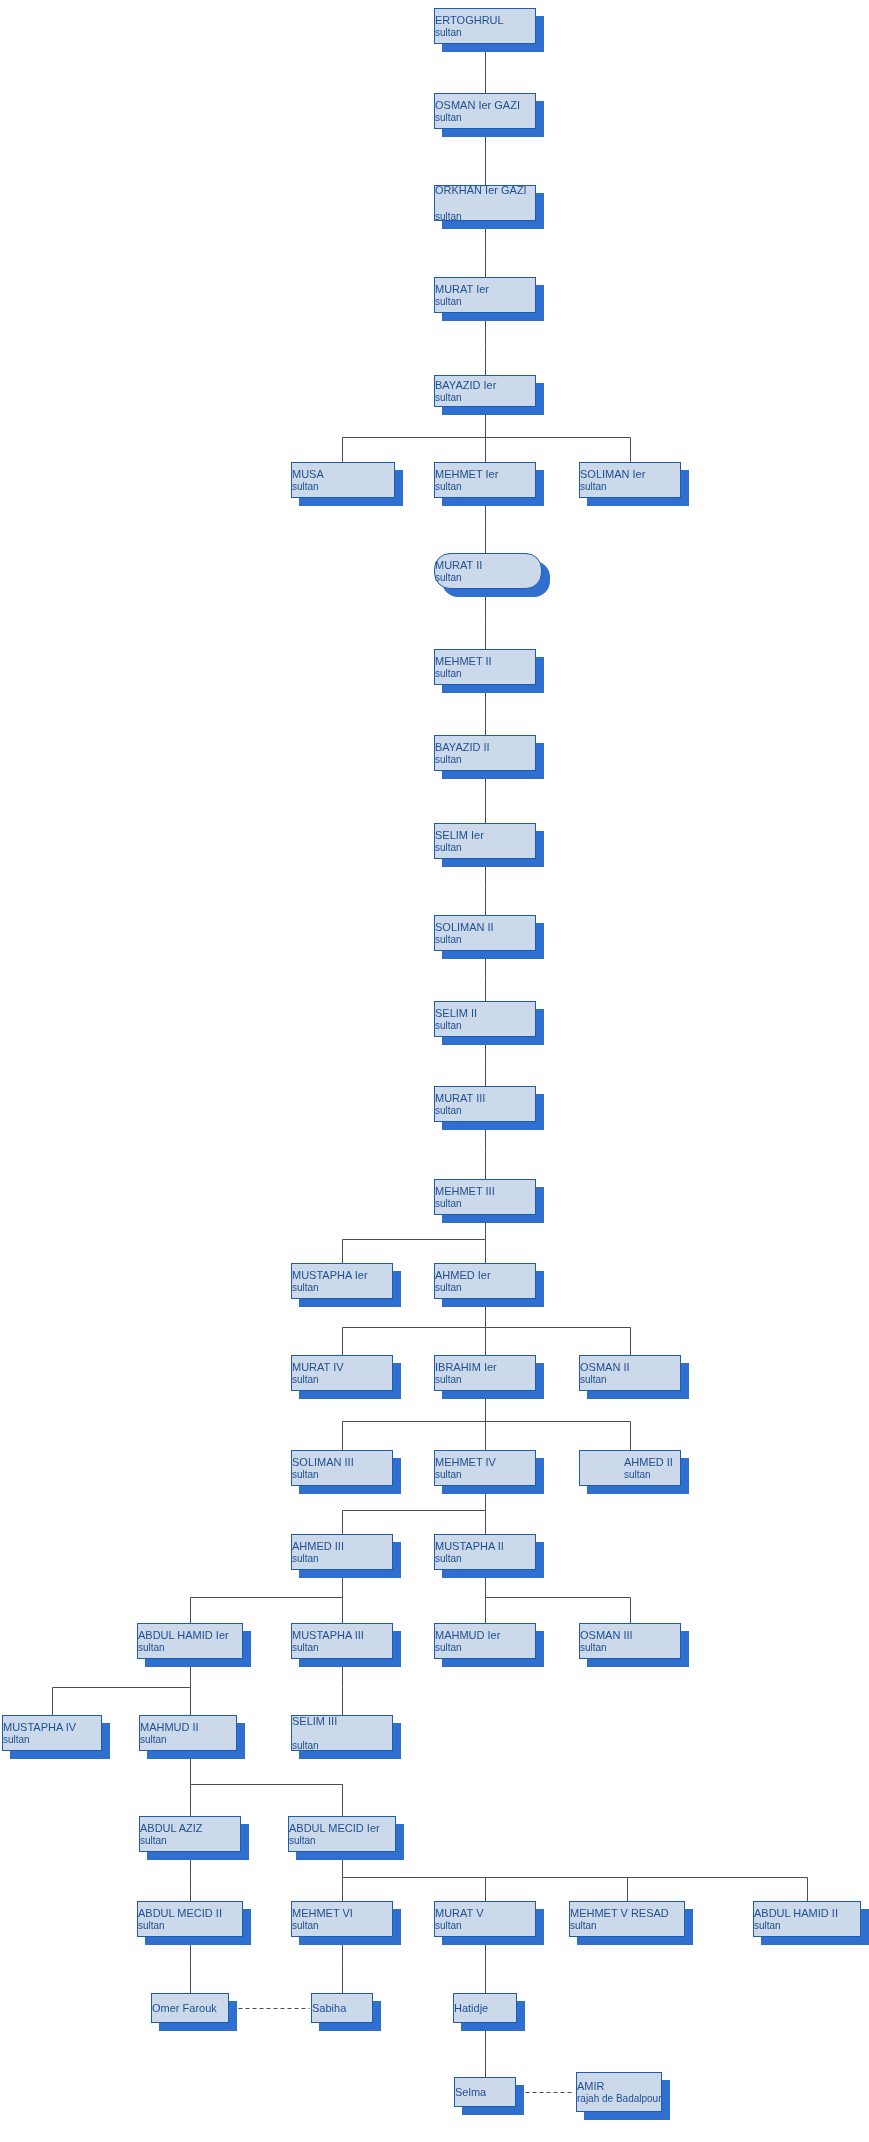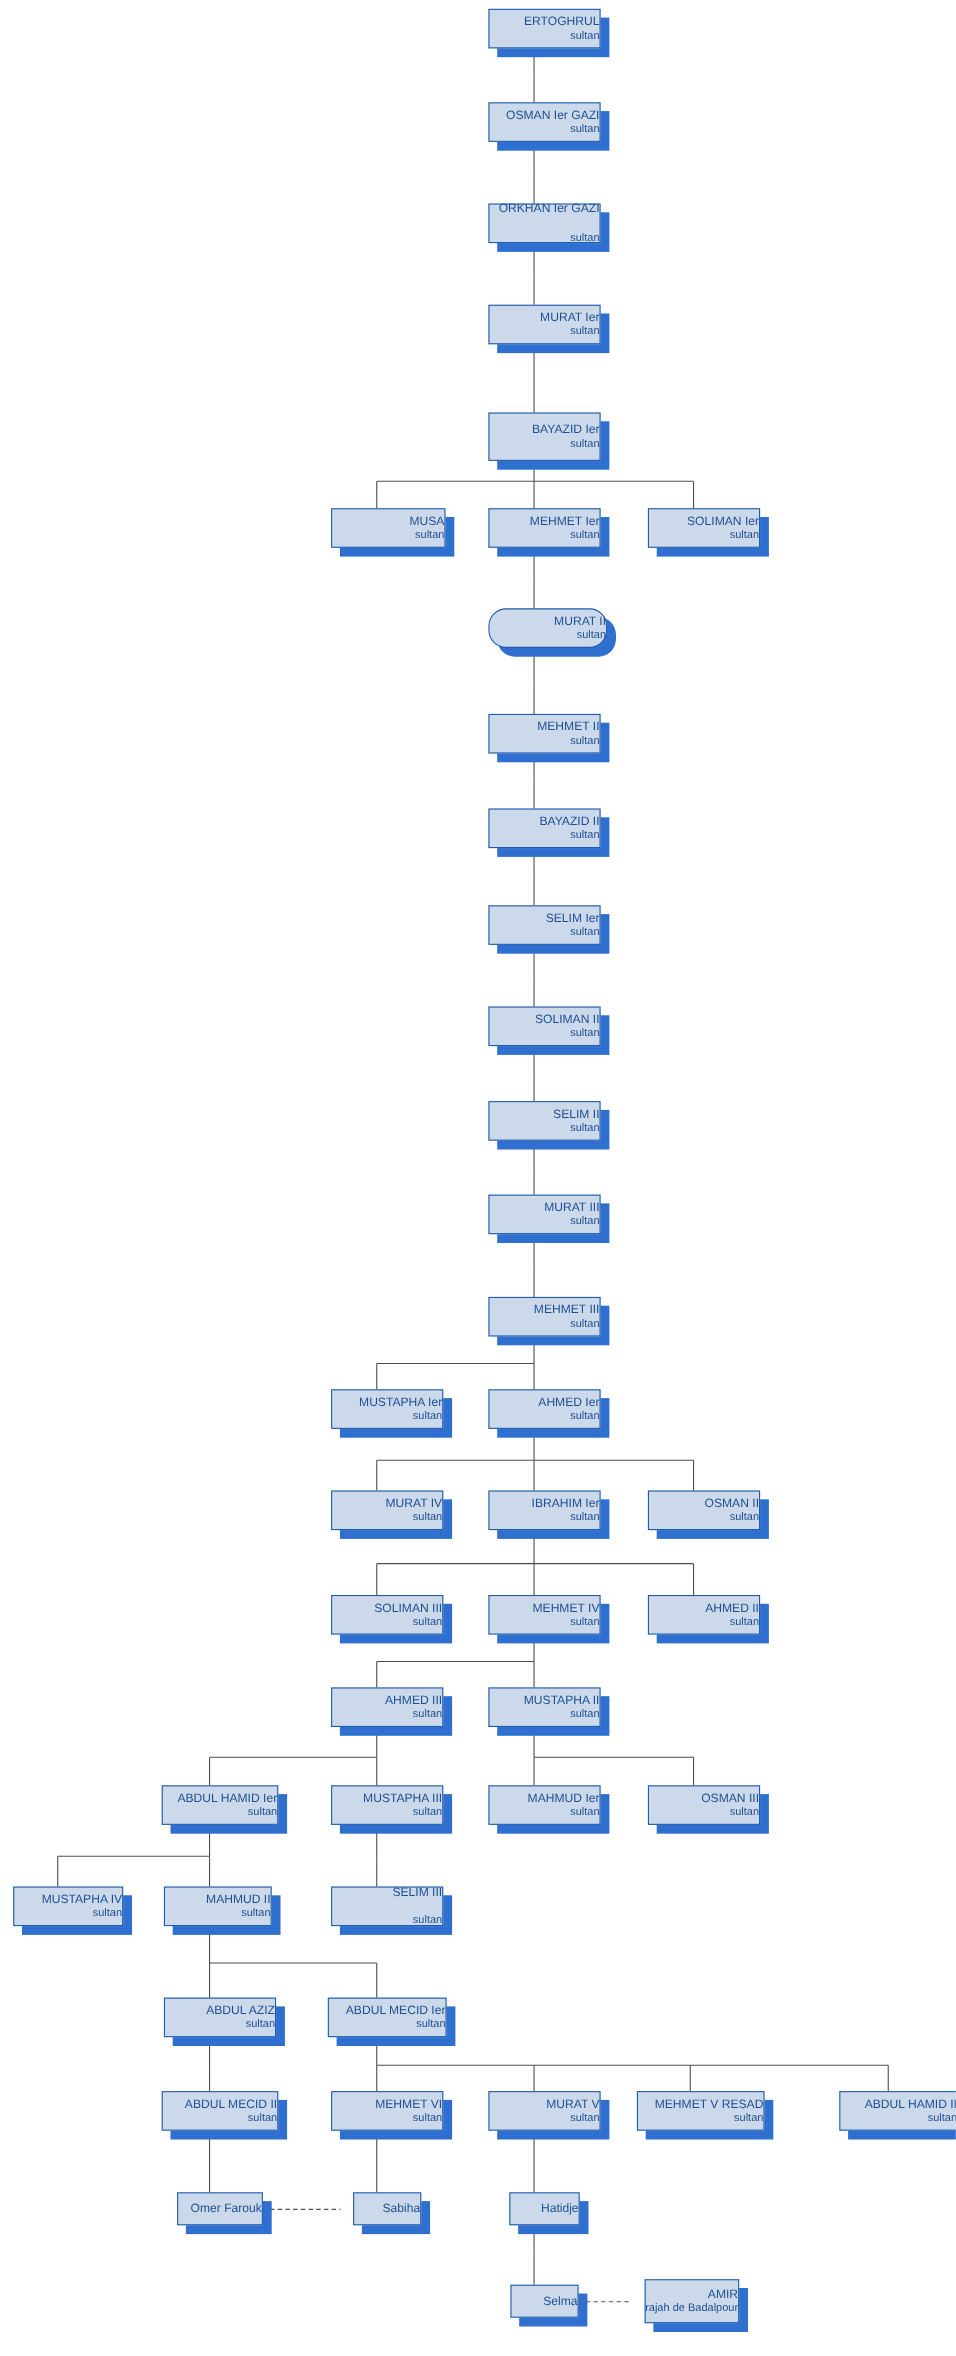--- a/index.html
+++ b/index.html
@@ -29,24 +29,23 @@
   }
   .node {
     position: absolute;
     box-sizing: border-box;
     background: var(--fill, #ccd9eb);
     border: 1px solid var(--border, #1f5caa);
     box-shadow: 8px 8px 0 var(--shadow, #2f6fd0);
     color: var(--text, #1e4f91);
     display: flex;
     flex-direction: column;
-    align-items: flex-end;
+    align-items: flex-start;
     justify-content: center;
     text-align: center;
-    margin-left: 10px;
   }
   .node .name {
     font-size: 11px;
     line-height: 13px;
     white-space: nowrap;
   }
   .node .sub {
     font-size: 10px;
     line-height: 12px;
     white-space: nowrap;
@@ -151,21 +150,21 @@
         <div class="sub">sultan</div>
       </div>
       <div class="node" style="left: 434px; top: 185px; width: 102px; height: 36px; gap: 14px;">
         <div class="name">ORKHAN Ier GAZI</div>
         <div class="sub">sultan</div>
       </div>
       <div class="node" style="left: 434px; top: 277px; width: 102px; height: 36px;">
         <div class="name">MURAT Ier</div>
         <div class="sub">sultan</div>
       </div>
-      <div class="node" style="left: 434px; top: 375px; width: 102px; height: 44px;">
+      <div class="node" style="left: 434px; top: 375px; width: 102px; height: 32px;">
         <div class="name">BAYAZID Ier</div>
         <div class="sub">sultan</div>
       </div>
       <div class="node" style="left: 291px; top: 462px; width: 104px; height: 36px;">
         <div class="name">MUSA</div>
         <div class="sub">sultan</div>
       </div>
       <div class="node" style="left: 434px; top: 462px; width: 102px; height: 36px;">
         <div class="name">MEHMET Ier</div>
         <div class="sub">sultan</div>

